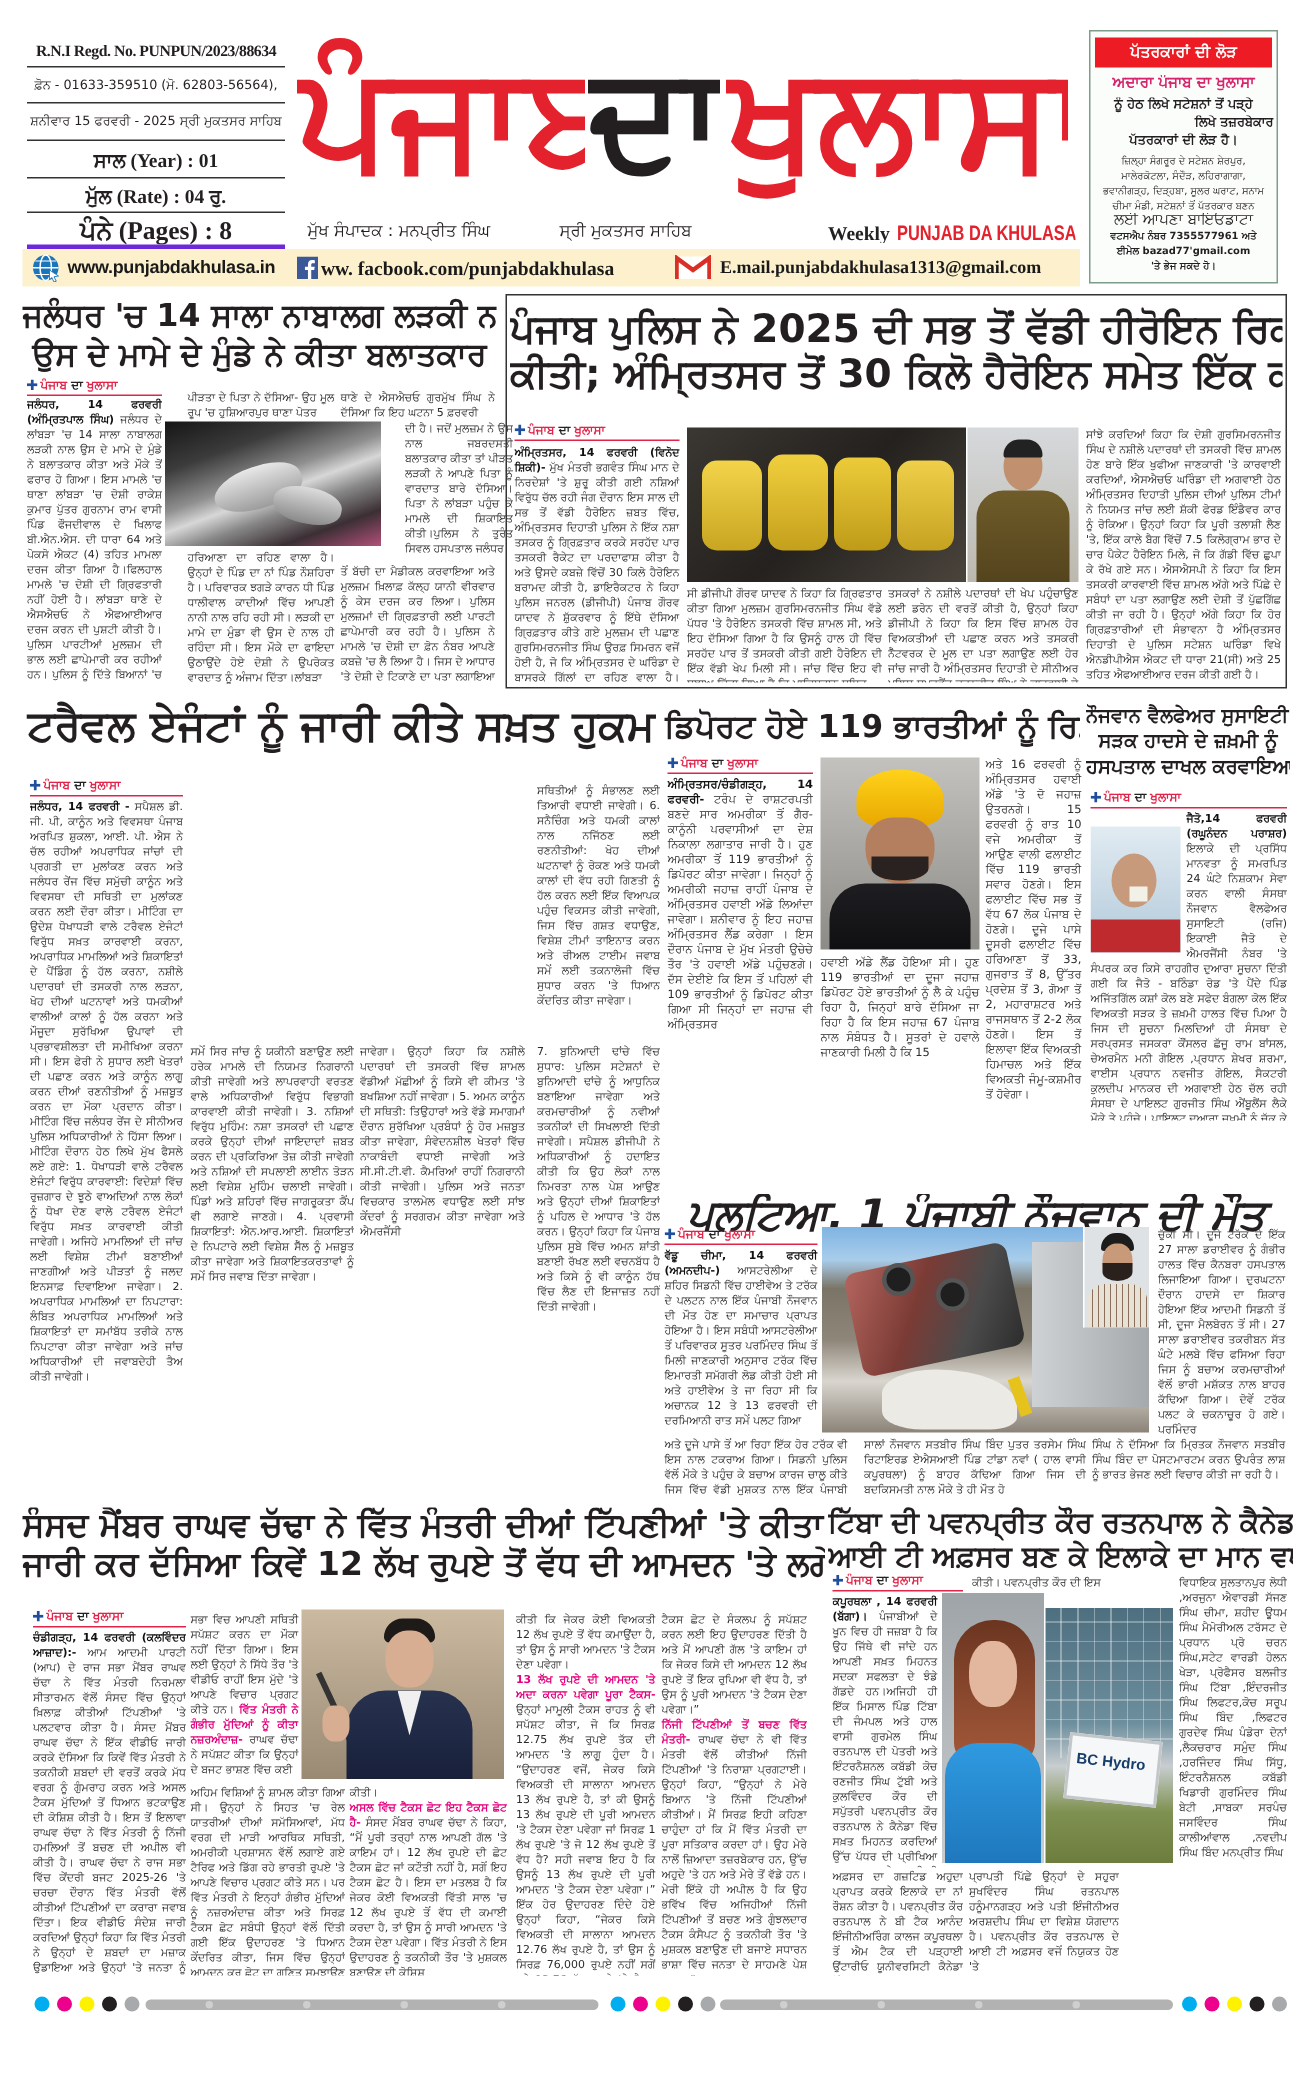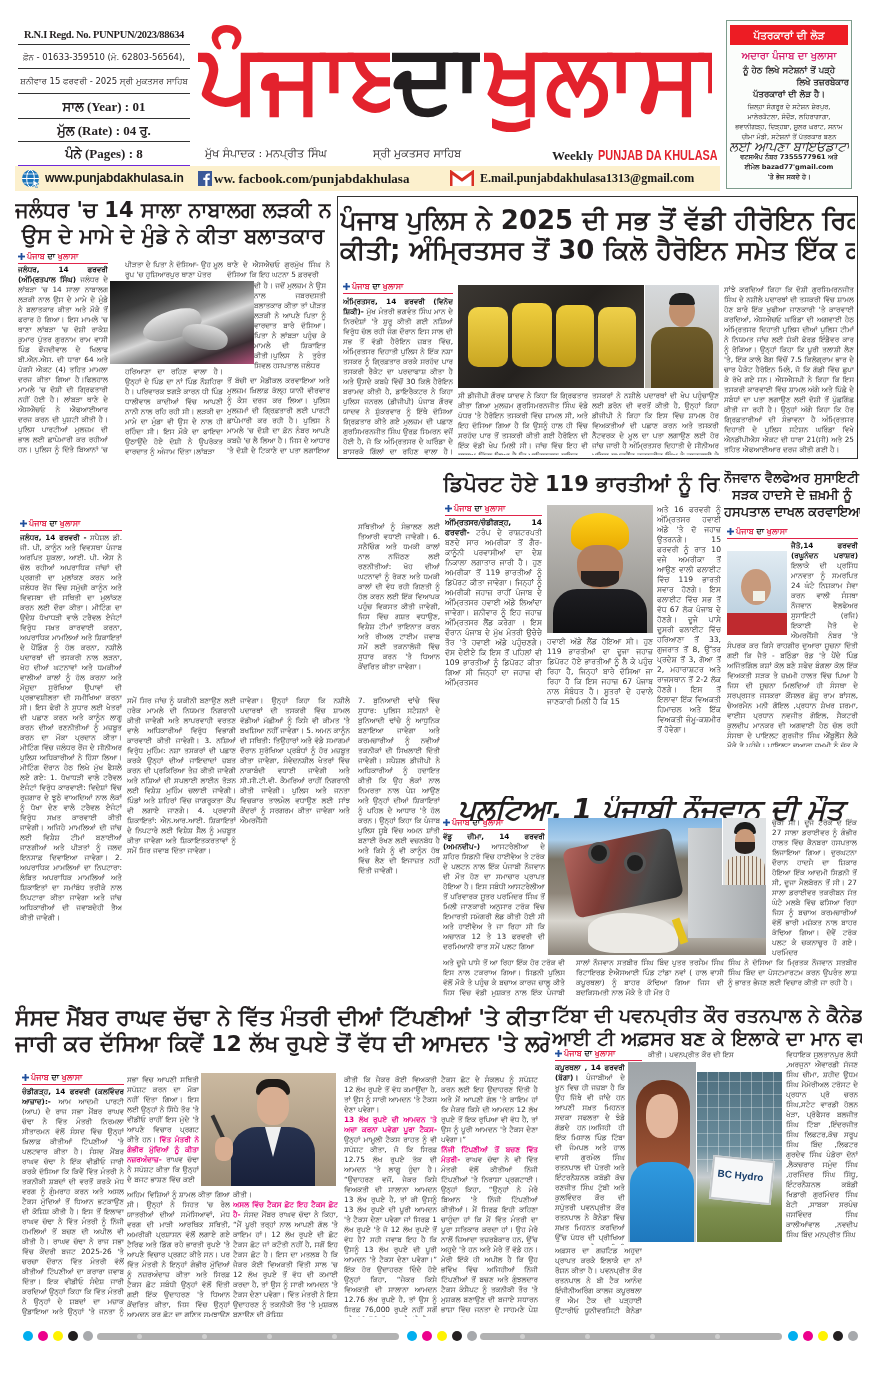--- a/index.html
+++ b/index.html
@@ -42,21 +42,21 @@
 </head>
 <body>
 
 <div class="page">
 
   <div class="info-row serif" style="top:26px;height:19px;font-size:10.5px;line-height:18px;font-weight:bold;letter-spacing:-0.3px;">R.N.I Regd. No. PUNPUN/2023/88634</div>
   <div class="info-row" style="top:46px;height:23px;font-size:8.5px;line-height:22px;">ਫ਼ੋਨ - 01633-359510 (ਮੋ. 62803-56564),</div>
   <div class="info-row" style="top:70px;height:24px;font-size:8.5px;line-height:23px;">ਸ਼ਨੀਵਾਰ 15 ਫਰਵਰੀ - 2025 ਸ੍ਰੀ ਮੁਕਤਸਰ ਸਾਹਿਬ</div>
   <div class="info-row serif" style="top:95px;height:24px;font-size:13px;line-height:23px;font-weight:bold;">ਸਾਲ (Year) : 01</div>
   <div class="info-row serif" style="top:120px;height:22px;font-size:13px;line-height:21px;font-weight:bold;">ਮੁੱਲ (Rate) : 04 ਰੁ.</div>
-  <div class="info-row serif" style="top:143px;height:24px;font-size:13px;line-height:22px;font-weight:bold;border-bottom:2px solid #6d28d9;">ਪੰਨੇ (Pages) : 8</div>
+  <div class="info-row serif" style="top:143px;height:24px;font-size:17px;line-height:22px;font-weight:bold;border-bottom:4px solid #6d28d9;">ਪੰਨੇ (Pages) : 8</div>
 
   <div class="mast" style="left:198px;width:192px;color:var(--brand_red);">ਪੰਜਾਬ</div>
   <div class="mast" style="left:392px;width:88px;color:var(--ink);">ਦਾ</div>
   <div class="mast" style="left:484px;width:228px;color:var(--brand_red);">ਖੁਲਾਸਾ</div>
 
   <div class="a" style="left:205px;top:147px;font-size:11px;line-height:14px;white-space:nowrap;">ਮੁੱਖ ਸੰਪਾਦਕ : ਮਨਪ੍ਰੀਤ ਸਿੰਘ</div>
   <div class="a" style="left:373px;top:147px;font-size:11px;line-height:14px;white-space:nowrap;">ਸ੍ਰੀ ਮੁਕਤਸਰ ਸਾਹਿਬ</div>
   <div class="a" style="left:552px;top:145px;width:165px;height:17px;white-space:nowrap;overflow:hidden;">
     <span class="serif" style="font-size:13px;font-weight:bold;color:#222;">Weekly</span>
     <span style="display:inline-block;font-family:'Liberation Sans',sans-serif;font-size:14px;font-weight:bold;color:var(--brand_red);transform:scaleX(0.78);transform-origin:left center;">PUNJAB DA KHULASA</span>
@@ -93,42 +93,42 @@
   <div class="adbox">
     <div class="a" style="left:3px;top:4px;width:118px;height:20px;background:var(--ad_header);color:#fff;font-size:10.5px;line-height:20px;font-weight:bold;text-align:center;white-space:nowrap;overflow:hidden;">ਪੱਤਰਕਾਰਾਂ ਦੀ ਲੋੜ</div>
     <div class="adline" style="top:29px;font-size:10px;line-height:12px;font-weight:bold;color:var(--ad_org);">ਅਦਾਰਾ ਪੰਜਾਬ ਦਾ ਖੁਲਾਸਾ</div>
     <div class="adline" style="top:44px;font-size:8.6px;line-height:11px;font-weight:bold;">ਨੂੰ ਹੇਠ ਲਿਖੇ ਸਟੇਸ਼ਨਾਂ ਤੋਂ ਪੜ੍ਹੇ</div>
     <div class="adline" style="top:56px;font-size:8.6px;line-height:11px;font-weight:bold;text-align:right;">ਲਿਖੇ ਤਜ਼ਰਬੇਕਾਰ</div>
     <div class="adline" style="top:68px;font-size:8.6px;line-height:11px;font-weight:bold;">ਪੱਤਰਕਾਰਾਂ ਦੀ ਲੋੜ ਹੈ।</div>
     <div class="adline" style="top:81px;font-size:6.6px;line-height:10px;">ਜ਼ਿਲ੍ਹਾ ਸੰਗਰੂਰ ਦੇ ਸਟੇਸ਼ਨ ਸ਼ੇਰਪੁਰ,</div>
     <div class="adline" style="top:91px;font-size:6.6px;line-height:10px;">ਮਾਲੇਰਕੋਟਲਾ, ਸੰਦੌੜ, ਲਹਿਰਾਗਾਗਾ,</div>
     <div class="adline" style="top:101px;font-size:6.6px;line-height:10px;">ਭਵਾਨੀਗੜ੍ਹ, ਦਿੜ੍ਹਬਾ, ਸੂਲਰ ਘਰਾਟ, ਸਨਾਮ</div>
     <div class="adline" style="top:111px;font-size:6.6px;line-height:10px;">ਚੀਮਾ ਮੰਡੀ, ਸਟੇਸ਼ਨਾਂ ਤੋਂ ਪੱਤਰਕਾਰ ਬਣਨ</div>
-    <div class="adline" style="top:121px;font-size:13px;line-height:10px;font-style:italic;">ਲਈ ਆਪਣਾ ਬਾਇਓਡਾਟਾ</div>
+    <div class="adline" style="top:121px;font-size:10px;line-height:10px;">ਲਈ ਆਪਣਾ ਬਾਇਓਡਾਟਾ</div>
     <div class="adline" style="top:131px;font-size:6.6px;line-height:10px;font-weight:bold;">ਵਟਸਐਪ ਨੰਬਰ 7355577961 ਅਤੇ</div>
     <div class="adline" style="top:141px;font-size:6.6px;line-height:10px;font-weight:bold;">ਈਮੇਲ bazad77'gmail.com</div>
     <div class="adline" style="top:151px;font-size:6.6px;line-height:10px;font-weight:bold;">'ਤੇ ਭੇਜ ਸਕਦੇ ਹੋ।</div>
   </div>
 
   <div class="hl" style="left:15px;top:197px;width:316px;height:26px;font-size:21px;line-height:26px;">ਜਲੰਧਰ 'ਚ 14 ਸਾਲਾ ਨਾਬਾਲਗ ਲੜਕੀ ਨਾਲ</div>
   <div class="hl" style="left:15px;top:223px;width:316px;height:26px;font-size:21px;line-height:26px;">ਉਸ ਦੇ ਮਾਮੇ ਦੇ ਮੁੰਡੇ ਨੇ ਕੀਤਾ ਬਲਾਤਕਾਰ</div>
   <div class="byline" style="left:18px;top:252px;width:90px;">
     <svg viewBox="0 0 7 7">
         <rect x="2.6" y="0" width="1.8" height="7" fill="#1f4e9c"></rect>
         <rect x="0" y="2.6" width="7" height="1.8" fill="#1f4e9c"></rect>
       </svg><span class="b1">ਪੰਜਾਬ</span> <span class="b2">ਦਾ</span> <span class="b3">ਖੁਲਾਸਾ</span>
   </div>
   <div class="txt" style="left:18px;top:265px;width:90px;height:191px;"><span class="dl">ਜਲੰਧਰ, 14 ਫਰਵਰੀ (ਅੰਮ੍ਰਿਤਪਾਲ ਸਿੰਘ)</span> <span>ਜਲੰਧਰ ਦੇ ਲਾਂਬੜਾ 'ਚ 14 ਸਾਲਾ ਨਾਬਾਲਗ ਲੜਕੀ ਨਾਲ ਉਸ ਦੇ ਮਾਮੇ ਦੇ ਮੁੰਡੇ ਨੇ ਬਲਾਤਕਾਰ ਕੀਤਾ ਅਤੇ ਮੌਕੇ ਤੋਂ ਫਰਾਰ ਹੋ ਗਿਆ। ਇਸ ਮਾਮਲੇ 'ਚ ਥਾਣਾ ਲਾਂਬੜਾ 'ਚ ਦੋਸ਼ੀ ਰਾਕੇਸ਼ ਕੁਮਾਰ ਪੁੱਤਰ ਗੁਰਨਾਮ ਰਾਮ ਵਾਸੀ ਪਿੰਡ ਫੌਜਦੀਵਾਲ ਦੇ ਖਿਲਾਫ ਬੀ.ਐਨ.ਐਸ. ਦੀ ਧਾਰਾ 64 ਅਤੇ ਪੋਕਸੋ ਐਕਟ (4) ਤਹਿਤ ਮਾਮਲਾ ਦਰਜ ਕੀਤਾ ਗਿਆ ਹੈ।ਫਿਲਹਾਲ ਮਾਮਲੇ 'ਚ ਦੋਸ਼ੀ ਦੀ ਗ੍ਰਿਫਤਾਰੀ ਨਹੀਂ ਹੋਈ ਹੈ। ਲਾਂਬੜਾ ਥਾਣੇ ਦੇ ਐਸਐਚਓ ਨੇ ਐਫਆਈਆਰ ਦਰਜ ਕਰਨ ਦੀ ਪੁਸ਼ਟੀ ਕੀਤੀ ਹੈ। ਪੁਲਿਸ ਪਾਰਟੀਆਂ ਮੁਲਜ਼ਮ ਦੀ ਭਾਲ ਲਈ ਛਾਪੇਮਾਰੀ ਕਰ ਰਹੀਆਂ ਹਨ। ਪੁਲਿਸ ਨੂੰ ਦਿੱਤੇ ਬਿਆਨਾਂ 'ਚ 14 ਸਾਲਾ ਨਾਬਾਲਗ</span></div>
   <div class="txt" style="left:125px;top:260px;width:98px;height:20px;">ਪੀੜਤਾ ਦੇ ਪਿਤਾ ਨੇ ਦੱਸਿਆ- ਉਹ ਮੂਲ ਰੂਪ 'ਚ ਹੁਸ਼ਿਆਰਪੁਰ ਥਾਣਾ ਪੋਤਰ</div>
   <div class="txt" style="left:227px;top:260px;width:103px;height:20px;">ਥਾਣੇ ਦੇ ਐਸਐਚਓ ਗੁਰਮੁੱਖ ਸਿੰਘ ਨੇ ਦੱਸਿਆ ਕਿ ਇਹ ਘਟਨਾ 5 ਫ਼ਰਵਰੀ</div>
   <div class="photo" style="left:110px;top:281px;width:144px;height:83px;background:linear-gradient(160deg,#161616 0%,#3c3c3c 25%,#8f8f8f 45%,#d7d7d7 55%,#888 66%,#3b2f34 82%,#b2507a 100%);">
     <div class="shape" style="left:32px;top:30px;width:60px;height:28px;border-radius:50% 45% 40% 50%;background:linear-gradient(#e8e8e8,#9c9c9c);transform:rotate(-18deg);"></div>
     <div class="shape" style="left:72px;top:44px;width:46px;height:24px;border-radius:45%;background:linear-gradient(#dcdcdc,#8a8a8a);transform:rotate(12deg);"></div>
   </div>
-  <div class="txt" style="left:254px;top:281px;width:72px;height:93px;">ਦੀ ਹੈ। ਜਦੋਂ ਮੁਲਜ਼ਮ ਨੇ ਉਸ ਨਾਲ ਜਬਰਦਸਤੀ ਬਲਾਤਕਾਰ ਕੀਤਾ ਤਾਂ ਪੀੜਤ ਲੜਕੀ ਨੇ ਆਪਣੇ ਪਿਤਾ ਨੂੰ ਵਾਰਦਾਤ ਬਾਰੇ ਦੱਸਿਆ। ਪਿਤਾ ਨੇ ਲਾਂਬੜਾ ਪਹੁੰਚ ਕੇ ਮਾਮਲੇ ਦੀ ਸ਼ਿਕਾਇਤ ਕੀਤੀ।ਪੁਲਿਸ ਨੇ ਤੁਰੰਤ ਸਿਵਲ ਹਸਪਤਾਲ ਜਲੰਧਰ</div>
+  <div class="txt" style="left:270px;top:281px;width:72px;height:93px;">ਦੀ ਹੈ। ਜਦੋਂ ਮੁਲਜ਼ਮ ਨੇ ਉਸ ਨਾਲ ਜਬਰਦਸਤੀ ਬਲਾਤਕਾਰ ਕੀਤਾ ਤਾਂ ਪੀੜਤ ਲੜਕੀ ਨੇ ਆਪਣੇ ਪਿਤਾ ਨੂੰ ਵਾਰਦਾਤ ਬਾਰੇ ਦੱਸਿਆ। ਪਿਤਾ ਨੇ ਲਾਂਬੜਾ ਪਹੁੰਚ ਕੇ ਮਾਮਲੇ ਦੀ ਸ਼ਿਕਾਇਤ ਕੀਤੀ।ਪੁਲਿਸ ਨੇ ਤੁਰੰਤ ਸਿਵਲ ਹਸਪਤਾਲ ਜਲੰਧਰ</div>
   <div class="txt" style="left:125px;top:367px;width:98px;height:89px;">ਹਰਿਆਣਾ ਦਾ ਰਹਿਣ ਵਾਲਾ ਹੈ। ਉਨ੍ਹਾਂ ਦੇ ਪਿੰਡ ਦਾ ਨਾਂ ਪਿੰਡ ਨੌਸ਼ਹਿਰਾ ਹੈ। ਪਰਿਵਾਰਕ ਝਗੜੇ ਕਾਰਨ ਧੀ ਪਿੰਡ ਧਾਲੀਵਾਲ ਕਾਦੀਆਂ ਵਿੱਚ ਆਪਣੀ ਨਾਨੀ ਨਾਲ ਰਹਿ ਰਹੀ ਸੀ। ਲੜਕੀ ਦਾ ਮਾਮੇ ਦਾ ਮੁੰਡਾ ਵੀ ਉਸ ਦੇ ਨਾਲ ਹੀ ਰਹਿੰਦਾ ਸੀ। ਇਸ ਮੌਕੇ ਦਾ ਫਾਇਦਾ ਉਠਾਉਂਦੇ ਹੋਏ ਦੋਸ਼ੀ ਨੇ ਉਪਰੋਕਤ ਵਾਰਦਾਤ ਨੂੰ ਅੰਜਾਮ ਦਿੱਤਾ।ਲਾਂਬੜਾ</div>
   <div class="txt" style="left:227px;top:376px;width:103px;height:80px;">ਤੋਂ ਬੱਚੀ ਦਾ ਮੈਡੀਕਲ ਕਰਵਾਇਆ ਅਤੇ ਮੁਲਜ਼ਮ ਖ਼ਿਲਾਫ਼ ਕੱਲ੍ਹ ਯਾਨੀ ਵੀਰਵਾਰ ਨੂੰ ਕੇਸ ਦਰਜ ਕਰ ਲਿਆ। ਪੁਲਿਸ ਮੁਲਜ਼ਮਾਂ ਦੀ ਗ੍ਰਿਫ਼ਤਾਰੀ ਲਈ ਪਾਰਟੀ ਛਾਪੇਮਾਰੀ ਕਰ ਰਹੀ ਹੈ। ਪੁਲਿਸ ਨੇ ਮਾਮਲੇ 'ਚ ਦੋਸ਼ੀ ਦਾ ਫ਼ੋਨ ਨੰਬਰ ਆਪਣੇ ਕਬਜ਼ੇ 'ਚ ਲੈ ਲਿਆ ਹੈ। ਜਿਸ ਦੇ ਆਧਾਰ 'ਤੇ ਦੋਸ਼ੀ ਦੇ ਟਿਕਾਣੇ ਦਾ ਪਤਾ ਲਗਾਇਆ ਜਾ ਰਿਹਾ ਹੈ।</div>
 
   <div class="box"></div>
   <div class="hl" style="left:340px;top:205px;width:515px;height:30px;font-size:26px;line-height:30px;">ਪੰਜਾਬ ਪੁਲਿਸ ਨੇ 2025 ਦੀ ਸਭ ਤੋਂ ਵੱਡੀ ਹੀਰੋਇਨ ਰਿਕਵਰੀ</div>
   <div class="hl" style="left:340px;top:235px;width:515px;height:30px;font-size:26px;line-height:30px;">ਕੀਤੀ; ਅੰਮ੍ਰਿਤਸਰ ਤੋਂ 30 ਕਿਲੋ ਹੈਰੋਇਨ ਸਮੇਤ ਇੱਕ ਕਾਬੂ</div>
   <div class="byline" style="left:343px;top:282px;width:110px;">
     <svg viewBox="0 0 7 7">
         <rect x="2.6" y="0" width="1.8" height="7" fill="#1f4e9c"></rect>
         <rect x="0" y="2.6" width="7" height="1.8" fill="#1f4e9c"></rect>
@@ -143,20 +143,21 @@
   </div>
   <div class="photo" style="left:645px;top:285px;width:74px;height:103px;background:linear-gradient(#d6d9dc,#bcb8ae);">
     <div class="shape" style="left:24px;top:10px;width:26px;height:32px;border-radius:50%;background:#c1906e;"></div>
     <div class="shape" style="left:24px;top:8px;width:26px;height:12px;border-radius:12px 12px 2px 2px;background:#222;"></div>
     <div class="shape" style="left:6px;top:42px;width:62px;height:61px;border-radius:18px 18px 0 0;background:linear-gradient(#6f5c2a,#54441d);"></div>
   </div>
   <div class="txt" style="left:724px;top:285px;width:130px;height:170px;">ਸਾਂਝੇ ਕਰਦਿਆਂ ਕਿਹਾ ਕਿ ਦੋਸ਼ੀ ਗੁਰਸਿਮਰਨਜੀਤ ਸਿੰਘ ਦੇ ਨਸ਼ੀਲੇ ਪਦਾਰਥਾਂ ਦੀ ਤਸਕਰੀ ਵਿੱਚ ਸ਼ਾਮਲ ਹੋਣ ਬਾਰੇ ਇੱਕ ਖੁਫੀਆ ਜਾਣਕਾਰੀ 'ਤੇ ਕਾਰਵਾਈ ਕਰਦਿਆਂ, ਐਸਐਚਓ ਘਰਿੰਡਾ ਦੀ ਅਗਵਾਈ ਹੇਠ ਅੰਮ੍ਰਿਤਸਰ ਦਿਹਾਤੀ ਪੁਲਿਸ ਦੀਆਂ ਪੁਲਿਸ ਟੀਮਾਂ ਨੇ ਨਿਯਮਤ ਜਾਂਚ ਲਈ ਸ਼ੱਕੀ ਫੋਰਡ ਇੰਡੈਵਰ ਕਾਰ ਨੂੰ ਰੋਕਿਆ। ਉਨ੍ਹਾਂ ਕਿਹਾ ਕਿ ਪੂਰੀ ਤਲਾਸ਼ੀ ਲੈਣ 'ਤੇ, ਇੱਕ ਕਾਲੇ ਬੈਗ ਵਿੱਚੋਂ 7.5 ਕਿਲੋਗ੍ਰਾਮ ਭਾਰ ਦੇ ਚਾਰ ਪੈਕੇਟ ਹੈਰੋਇਨ ਮਿਲੇ, ਜੋ ਕਿ ਗੱਡੀ ਵਿੱਚ ਛੁਪਾ ਕੇ ਰੱਖੇ ਗਏ ਸਨ। ਐਸਐਸਪੀ ਨੇ ਕਿਹਾ ਕਿ ਇਸ ਤਸਕਰੀ ਕਾਰਵਾਈ ਵਿੱਚ ਸ਼ਾਮਲ ਅੱਗੇ ਅਤੇ ਪਿੱਛੇ ਦੇ ਸਬੰਧਾਂ ਦਾ ਪਤਾ ਲਗਾਉਣ ਲਈ ਦੋਸ਼ੀ ਤੋਂ ਪੁੱਛਗਿੱਛ ਕੀਤੀ ਜਾ ਰਹੀ ਹੈ। ਉਨ੍ਹਾਂ ਅੱਗੇ ਕਿਹਾ ਕਿ ਹੋਰ ਗ੍ਰਿਫ਼ਤਾਰੀਆਂ ਦੀ ਸੰਭਾਵਨਾ ਹੈ ਅੰਮ੍ਰਿਤਸਰ ਦਿਹਾਤੀ ਦੇ ਪੁਲਿਸ ਸਟੇਸ਼ਨ ਘਰਿੰਡਾ ਵਿਖੇ ਐਨਡੀਪੀਐਸ ਐਕਟ ਦੀ ਧਾਰਾ 21(ਸੀ) ਅਤੇ 25 ਤਹਿਤ ਐਫਆਈਆਰ ਦਰਜ ਕੀਤੀ ਗਈ ਹੈ।</div>
   <div class="txt" style="left:458px;top:391px;width:130px;height:64px;">ਸੀ ਡੀਜੀਪੀ ਗੌਰਵ ਯਾਦਵ ਨੇ ਕਿਹਾ ਕਿ ਗ੍ਰਿਫਤਾਰ ਕੀਤਾ ਗਿਆ ਮੁਲਜ਼ਮ ਗੁਰਸਿਮਰਨਜੀਤ ਸਿੰਘ ਵੱਡੇ ਪੱਧਰ 'ਤੇ ਹੈਰੋਇਨ ਤਸਕਰੀ ਵਿੱਚ ਸ਼ਾਮਲ ਸੀ, ਅਤੇ ਇਹ ਦੱਸਿਆ ਗਿਆ ਹੈ ਕਿ ਉਸਨੂੰ ਹਾਲ ਹੀ ਵਿੱਚ ਸਰਹੱਦ ਪਾਰ ਤੋਂ ਤਸਕਰੀ ਕੀਤੀ ਗਈ ਹੈਰੋਇਨ ਦੀ ਇੱਕ ਵੱਡੀ ਖੇਪ ਮਿਲੀ ਸੀ। ਜਾਂਚ ਵਿੱਚ ਇਹ ਵੀ ਸੁਝਾਅ ਦਿੱਤਾ ਗਿਆ ਹੈ ਕਿ ਪਾਕਿਸਤਾਨ ਸਥਿਤ</div>
   <div class="txt" style="left:592px;top:391px;width:127px;height:64px;">ਤਸਕਰਾਂ ਨੇ ਨਸ਼ੀਲੇ ਪਦਾਰਥਾਂ ਦੀ ਖੇਪ ਪਹੁੰਚਾਉਣ ਲਈ ਡਰੋਨ ਦੀ ਵਰਤੋਂ ਕੀਤੀ ਹੈ, ਉਨ੍ਹਾਂ ਕਿਹਾ ਡੀਜੀਪੀ ਨੇ ਕਿਹਾ ਕਿ ਇਸ ਵਿੱਚ ਸ਼ਾਮਲ ਹੋਰ ਵਿਅਕਤੀਆਂ ਦੀ ਪਛਾਣ ਕਰਨ ਅਤੇ ਤਸਕਰੀ ਨੈੱਟਵਰਕ ਦੇ ਮੂਲ ਦਾ ਪਤਾ ਲਗਾਉਣ ਲਈ ਹੋਰ ਜਾਂਚ ਜਾਰੀ ਹੈ ਅੰਮ੍ਰਿਤਸਰ ਦਿਹਾਤੀ ਦੇ ਸੀਨੀਅਰ ਪੁਲਿਸ ਸੁਪਰਡੈਂਟ ਚਰਨਜੀਤ ਸਿੰਘ ਨੇ ਕਾਰਵਾਈ ਦੇ ਵੇਰਵੇ</div>
 
+  <div class="hl" style="left:15px;top:466px;width:425px;height:36px;font-size:28px;line-height:36px;">ਟਰੈਵਲ ਏਜੰਟਾਂ ਨੂੰ ਜਾਰੀ ਕੀਤੇ ਸਖ਼ਤ ਹੁਕਮ</div>
   <div class="byline" style="left:20px;top:519px;width:102px;">
     <svg viewBox="0 0 7 7">
         <rect x="2.6" y="0" width="1.8" height="7" fill="#1f4e9c"></rect>
         <rect x="0" y="2.6" width="7" height="1.8" fill="#1f4e9c"></rect>
       </svg><span class="b1">ਪੰਜਾਬ</span> <span class="b2">ਦਾ</span> <span class="b3">ਖੁਲਾਸਾ</span>
   </div>
   <div class="txt" style="left:20px;top:533px;width:102px;height:465px;"><span class="dl">ਜਲੰਧਰ, 14 ਫਰਵਰੀ -</span> <span>ਸਪੈਸ਼ਲ ਡੀ. ਜੀ. ਪੀ, ਕਾਨੂੰਨ ਅਤੇ ਵਿਵਸਥਾ ਪੰਜਾਬ ਅਰਪਿਤ ਸ਼ੁਕਲਾ, ਆਈ. ਪੀ. ਐਸ ਨੇ ਚੱਲ ਰਹੀਆਂ ਅਪਰਾਧਿਕ ਜਾਂਚਾਂ ਦੀ ਪ੍ਰਗਤੀ ਦਾ ਮੁਲਾਂਕਣ ਕਰਨ ਅਤੇ ਜਲੰਧਰ ਰੇਂਜ ਵਿੱਚ ਸਮੁੱਚੀ ਕਾਨੂੰਨ ਅਤੇ ਵਿਵਸਥਾ ਦੀ ਸਥਿਤੀ ਦਾ ਮੁਲਾਂਕਣ ਕਰਨ ਲਈ ਦੌਰਾ ਕੀਤਾ। ਮੀਟਿੰਗ ਦਾ ਉਦੇਸ਼ ਧੋਖਾਧੜੀ ਵਾਲੇ ਟਰੈਵਲ ਏਜੰਟਾਂ ਵਿਰੁੱਧ ਸਖ਼ਤ ਕਾਰਵਾਈ ਕਰਨਾ, ਅਪਰਾਧਿਕ ਮਾਮਲਿਆਂ ਅਤੇ ਸ਼ਿਕਾਇਤਾਂ ਦੇ ਪੈਂਡਿੰਗ ਨੂੰ ਹੱਲ ਕਰਨਾ, ਨਸ਼ੀਲੇ ਪਦਾਰਥਾਂ ਦੀ ਤਸਕਰੀ ਨਾਲ ਲੜਨਾ, ਖੋਹ ਦੀਆਂ ਘਟਨਾਵਾਂ ਅਤੇ ਧਮਕੀਆਂ ਵਾਲੀਆਂ ਕਾਲਾਂ ਨੂੰ ਹੱਲ ਕਰਨਾ ਅਤੇ ਮੌਜੂਦਾ ਸੁਰੱਖਿਆ ਉਪਾਵਾਂ ਦੀ ਪ੍ਰਭਾਵਸ਼ੀਲਤਾ ਦੀ ਸਮੀਖਿਆ ਕਰਨਾ ਸੀ। ਇਸ ਫੇਰੀ ਨੇ ਸੁਧਾਰ ਲਈ ਖੇਤਰਾਂ ਦੀ ਪਛਾਣ ਕਰਨ ਅਤੇ ਕਾਨੂੰਨ ਲਾਗੂ ਕਰਨ ਦੀਆਂ ਰਣਨੀਤੀਆਂ ਨੂੰ ਮਜ਼ਬੂਤ ਕਰਨ ਦਾ ਮੌਕਾ ਪ੍ਰਦਾਨ ਕੀਤਾ। ਮੀਟਿੰਗ ਵਿੱਚ ਜਲੰਧਰ ਰੇਂਜ ਦੇ ਸੀਨੀਅਰ ਪੁਲਿਸ ਅਧਿਕਾਰੀਆਂ ਨੇ ਹਿੱਸਾ ਲਿਆ। ਮੀਟਿੰਗ ਦੌਰਾਨ ਹੇਠ ਲਿਖੇ ਮੁੱਖ ਫੈਸਲੇ ਲਏ ਗਏ: 1. ਧੋਖਾਧੜੀ ਵਾਲੇ ਟਰੈਵਲ ਏਜੰਟਾਂ ਵਿਰੁੱਧ ਕਾਰਵਾਈ: ਵਿਦੇਸ਼ਾਂ ਵਿੱਚ ਰੁਜ਼ਗਾਰ ਦੇ ਝੂਠੇ ਵਾਅਦਿਆਂ ਨਾਲ ਲੋਕਾਂ ਨੂੰ ਧੋਖਾ ਦੇਣ ਵਾਲੇ ਟਰੈਵਲ ਏਜੰਟਾਂ ਵਿਰੁੱਧ ਸਖ਼ਤ ਕਾਰਵਾਈ ਕੀਤੀ ਜਾਵੇਗੀ। ਅਜਿਹੇ ਮਾਮਲਿਆਂ ਦੀ ਜਾਂਚ ਲਈ ਵਿਸ਼ੇਸ਼ ਟੀਮਾਂ ਬਣਾਈਆਂ ਜਾਣਗੀਆਂ ਅਤੇ ਪੀੜਤਾਂ ਨੂੰ ਜਲਦ ਇਨਸਾਫ਼ ਦਿਵਾਇਆ ਜਾਵੇਗਾ। 2. ਅਪਰਾਧਿਕ ਮਾਮਲਿਆਂ ਦਾ ਨਿਪਟਾਰਾ: ਲੰਬਿਤ ਅਪਰਾਧਿਕ ਮਾਮਲਿਆਂ ਅਤੇ ਸ਼ਿਕਾਇਤਾਂ ਦਾ ਸਮਾਂਬੱਧ ਤਰੀਕੇ ਨਾਲ ਨਿਪਟਾਰਾ ਕੀਤਾ ਜਾਵੇਗਾ ਅਤੇ ਜਾਂਚ ਅਧਿਕਾਰੀਆਂ ਦੀ ਜਵਾਬਦੇਹੀ ਤੈਅ ਕੀਤੀ ਜਾਵੇਗੀ।</span></div>
   <div class="txt" style="left:358px;top:522px;width:82px;height:172px;">ਸਥਿਤੀਆਂ ਨੂੰ ਸੰਭਾਲਣ ਲਈ ਤਿਆਰੀ ਵਧਾਈ ਜਾਵੇਗੀ। 6. ਸਨੈਚਿੰਗ ਅਤੇ ਧਮਕੀ ਕਾਲਾਂ ਨਾਲ ਨਜਿੱਠਣ ਲਈ ਰਣਨੀਤੀਆਂ: ਖੋਹ ਦੀਆਂ ਘਟਨਾਵਾਂ ਨੂੰ ਰੋਕਣ ਅਤੇ ਧਮਕੀ ਕਾਲਾਂ ਦੀ ਵੱਧ ਰਹੀ ਗਿਣਤੀ ਨੂੰ ਹੱਲ ਕਰਨ ਲਈ ਇੱਕ ਵਿਆਪਕ ਪਹੁੰਚ ਵਿਕਸਤ ਕੀਤੀ ਜਾਵੇਗੀ, ਜਿਸ ਵਿੱਚ ਗਸ਼ਤ ਵਧਾਉਣ, ਵਿਸ਼ੇਸ਼ ਟੀਮਾਂ ਤਾਇਨਾਤ ਕਰਨ ਅਤੇ ਰੀਅਲ ਟਾਈਮ ਜਵਾਬ ਸਮੇਂ ਲਈ ਤਕਨਾਲੋਜੀ ਵਿੱਚ ਸੁਧਾਰ ਕਰਨ 'ਤੇ ਧਿਆਨ ਕੇਂਦਰਿਤ ਕੀਤਾ ਜਾਵੇਗਾ।</div>
   <div class="txt" style="left:127px;top:696px;width:109px;height:302px;">ਸਮੇਂ ਸਿਰ ਜਾਂਚ ਨੂੰ ਯਕੀਨੀ ਬਣਾਉਣ ਲਈ ਹਰੇਕ ਮਾਮਲੇ ਦੀ ਨਿਯਮਤ ਨਿਗਰਾਨੀ ਕੀਤੀ ਜਾਵੇਗੀ ਅਤੇ ਲਾਪਰਵਾਹੀ ਵਰਤਣ ਵਾਲੇ ਅਧਿਕਾਰੀਆਂ ਵਿਰੁੱਧ ਵਿਭਾਗੀ ਕਾਰਵਾਈ ਕੀਤੀ ਜਾਵੇਗੀ। 3. ਨਸ਼ਿਆਂ ਵਿਰੁੱਧ ਮੁਹਿੰਮ: ਨਸ਼ਾ ਤਸਕਰਾਂ ਦੀ ਪਛਾਣ ਕਰਕੇ ਉਨ੍ਹਾਂ ਦੀਆਂ ਜਾਇਦਾਦਾਂ ਜ਼ਬਤ ਕਰਨ ਦੀ ਪ੍ਰਕਿਰਿਆ ਤੇਜ਼ ਕੀਤੀ ਜਾਵੇਗੀ ਅਤੇ ਨਸ਼ਿਆਂ ਦੀ ਸਪਲਾਈ ਲਾਈਨ ਤੋੜਨ ਲਈ ਵਿਸ਼ੇਸ਼ ਮੁਹਿੰਮ ਚਲਾਈ ਜਾਵੇਗੀ। ਪਿੰਡਾਂ ਅਤੇ ਸ਼ਹਿਰਾਂ ਵਿੱਚ ਜਾਗਰੂਕਤਾ ਕੈਂਪ ਵੀ ਲਗਾਏ ਜਾਣਗੇ। 4. ਪ੍ਰਵਾਸੀ ਸ਼ਿਕਾਇਤਾਂ: ਐਨ.ਆਰ.ਆਈ. ਸ਼ਿਕਾਇਤਾਂ ਦੇ ਨਿਪਟਾਰੇ ਲਈ ਵਿਸ਼ੇਸ਼ ਸੈੱਲ ਨੂੰ ਮਜ਼ਬੂਤ ਕੀਤਾ ਜਾਵੇਗਾ ਅਤੇ ਸ਼ਿਕਾਇਤਕਰਤਾਵਾਂ ਨੂੰ ਸਮੇਂ ਸਿਰ ਜਵਾਬ ਦਿੱਤਾ ਜਾਵੇਗਾ।</div>
   <div class="txt" style="left:240px;top:696px;width:110px;height:302px;">ਜਾਵੇਗਾ। ਉਨ੍ਹਾਂ ਕਿਹਾ ਕਿ ਨਸ਼ੀਲੇ ਪਦਾਰਥਾਂ ਦੀ ਤਸਕਰੀ ਵਿੱਚ ਸ਼ਾਮਲ ਵੱਡੀਆਂ ਮੱਛੀਆਂ ਨੂੰ ਕਿਸੇ ਵੀ ਕੀਮਤ 'ਤੇ ਬਖਸ਼ਿਆ ਨਹੀਂ ਜਾਵੇਗਾ। 5. ਅਮਨ ਕਾਨੂੰਨ ਦੀ ਸਥਿਤੀ: ਤਿਉਹਾਰਾਂ ਅਤੇ ਵੱਡੇ ਸਮਾਗਮਾਂ ਦੌਰਾਨ ਸੁਰੱਖਿਆ ਪ੍ਰਬੰਧਾਂ ਨੂੰ ਹੋਰ ਮਜ਼ਬੂਤ ਕੀਤਾ ਜਾਵੇਗਾ, ਸੰਵੇਦਨਸ਼ੀਲ ਖੇਤਰਾਂ ਵਿੱਚ ਨਾਕਾਬੰਦੀ ਵਧਾਈ ਜਾਵੇਗੀ ਅਤੇ ਸੀ.ਸੀ.ਟੀ.ਵੀ. ਕੈਮਰਿਆਂ ਰਾਹੀਂ ਨਿਗਰਾਨੀ ਕੀਤੀ ਜਾਵੇਗੀ। ਪੁਲਿਸ ਅਤੇ ਜਨਤਾ ਵਿਚਕਾਰ ਤਾਲਮੇਲ ਵਧਾਉਣ ਲਈ ਸਾਂਝ ਕੇਂਦਰਾਂ ਨੂੰ ਸਰਗਰਮ ਕੀਤਾ ਜਾਵੇਗਾ ਅਤੇ ਐਮਰਜੈਂਸੀ</div>
@@ -263,20 +264,21 @@
     <div class="shape" style="left:2px;top:100px;width:64px;height:80px;border-radius:22px 22px 0 0;background:linear-gradient(#2f9ae0,#1f78bd);"></div>
   </div>
   <div class="photo" style="left:697px;top:1072px;width:85px;height:170px;background:linear-gradient(#4e6f7f 0%,#6c8e9d 45%,#c8cdd0 62%,#7f9150 80%,#6c7d3e 100%);">
     <div class="shape" style="left:0;top:0;width:85px;height:100px;background:repeating-linear-gradient(90deg,transparent 0 10px,rgba(255,255,255,0.35) 10px 11px),repeating-linear-gradient(0deg,transparent 0 12px,rgba(255,255,255,0.3) 12px 13px);"></div>
     <div class="shape" style="left:14px;top:86px;width:62px;height:44px;background:#f6f7f8;border:2px solid #c3c7ca;transform:rotate(6deg);">
       <span class="shape" style="left:4px;top:10px;font-family:'Liberation Sans',sans-serif;font-size:10px;font-weight:bold;color:#173d6a;white-space:nowrap;">BC Hydro</span>
     </div>
   </div>
   <div class="txt" style="left:786px;top:1050px;width:72px;height:195px;">ਵਿਧਾਇਕ ਸੁਲਤਾਨਪੁਰ ਲੋਧੀ ,ਅਰਜੁਨਾ ਐਵਾਰਡੀ ਸੱਜਣ ਸਿੰਘ ਚੀਮਾ, ਸ਼ਹੀਦ ਊਧਮ ਸਿੰਘ ਮੈਮੋਰੀਅਲ ਟਰੱਸਟ ਦੇ ਪ੍ਰਧਾਨ ਪ੍ਰੋ ਚਰਨ ਸਿੰਘ,ਸਟੇਟ ਵਾਰਡੀ ਹੋਲਨ ਖੇੜਾ, ਪ੍ਰੋਫੈਸਰ ਬਲਜੀਤ ਸਿੰਘ ਟਿੱਬਾ ,ਇੰਦਰਜੀਤ ਸਿੰਘ ਲਿਫਟਰ,ਕੋਚ ਸਰੂਪ ਸਿੰਘ ਬਿੰਦ ,ਲਿਫਟਰ ਗੁਰਦੇਵ ਸਿੰਘ ਪੰਡੋਰਾ ਦੋਨਾਂ ,ਲੈਕਚਰਾਰ ਸਮੁੰਦ ਸਿੰਘ ,ਹਰਜਿੰਦਰ ਸਿੰਘ ਸਿੱਧੂ, ਇੰਟਰਨੈਸ਼ਨਲ ਕਬੱਡੀ ਖਿਡਾਰੀ ਗੁਰਮਿੰਦਰ ਸਿੰਘ ਬੇਟੀ ,ਸਾਬਕਾ ਸਰਪੰਚ ਜਸਵਿੰਦਰ ਸਿੰਘ ਕਾਲੀਆਂਵਾਲ ,ਨਵਦੀਪ ਸਿੰਘ ਬਿੰਦ ਮਨਪ੍ਰੀਤ ਸਿੰਘ</div>
   <div class="txt" style="left:555px;top:1246px;width:87px;height:71px;">ਅਫ਼ਸਰ ਦਾ ਗਜ਼ਟਿਡ ਅਹੁਦਾ ਪ੍ਰਾਪਤ ਕਰਕੇ ਇਲਾਕੇ ਦਾ ਨਾਂ ਰੌਸ਼ਨ ਕੀਤਾ ਹੈ। ਪਵਨਪ੍ਰੀਤ ਕੌਰ ਰਤਨਪਾਲ ਨੇ ਬੀ ਟੈਕ ਆਨੰਦ ਇੰਜੀਨੀਅਰਿੰਗ ਕਾਲਜ ਕਪੂਰਥਲਾ ਤੋਂ ਐਮ ਟੈਕ ਦੀ ਪੜ੍ਹਾਈ ਉਂਟਾਰੀਓ ਯੂਨੀਵਰਸਿਟੀ ਕੈਨੇਡਾ ਤੋਂ ਪ੍ਰਾਪਤ</div>
+  <div class="txt" style="left:646px;top:1246px;width:100px;height:71px;">ਪ੍ਰਾਪਤੀ ਪਿੱਛੇ ਉਨ੍ਹਾਂ ਦੇ ਸਹੁਰਾ ਸੁਖਵਿੰਦਰ ਸਿੰਘ ਰਤਨਪਾਲ ਹਨੂੰਮਾਨਗੜ੍ਹ ਅਤੇ ਪਤੀ ਇੰਜੀਨੀਅਰ ਅਰਸ਼ਦੀਪ ਸਿੰਘ ਦਾ ਵਿਸ਼ੇਸ਼ ਯੋਗਦਾਨ ਹੈ। ਪਵਨਪ੍ਰੀਤ ਕੌਰ ਰਤਨਪਾਲ ਦੇ ਆਈ ਟੀ ਅਫ਼ਸਰ ਵਜੋਂ ਨਿਯੁਕਤ ਹੋਣ 'ਤੇ</div>
 
   <div>
     <span class="dot" style="left:23px;background:#00aeef;"></span>
     <span class="dot" style="left:38px;background:#ec008c;"></span>
     <span class="dot" style="left:53px;background:#fff200;"></span>
     <span class="dot" style="left:68px;background:#231f20;"></span>
     <span class="dot" style="left:83px;background:#a7a9ac;"></span>
     <span class="regbar" style="left:97px;width:302px;">
         <i style="left:40px"></i>
         <i style="left:105px"></i>

